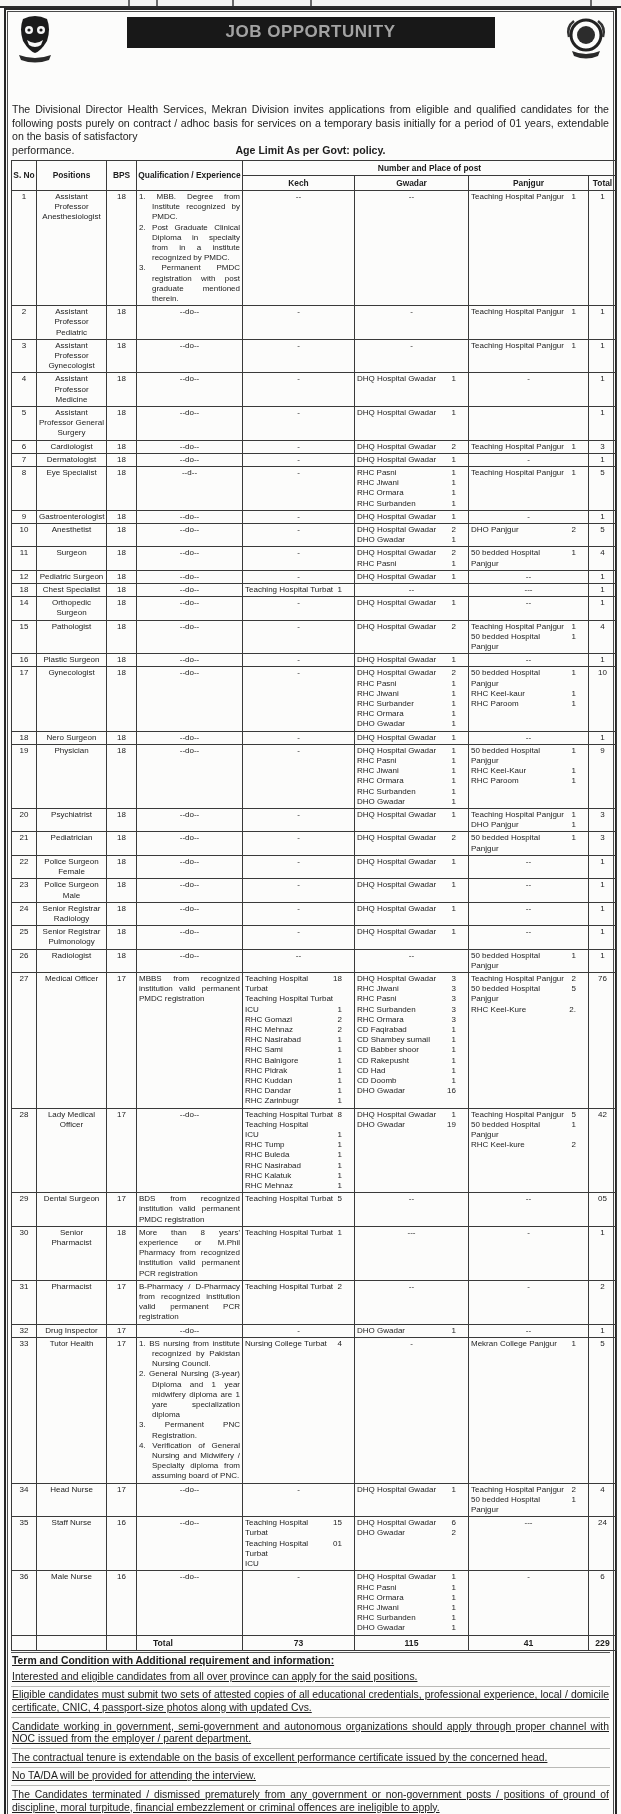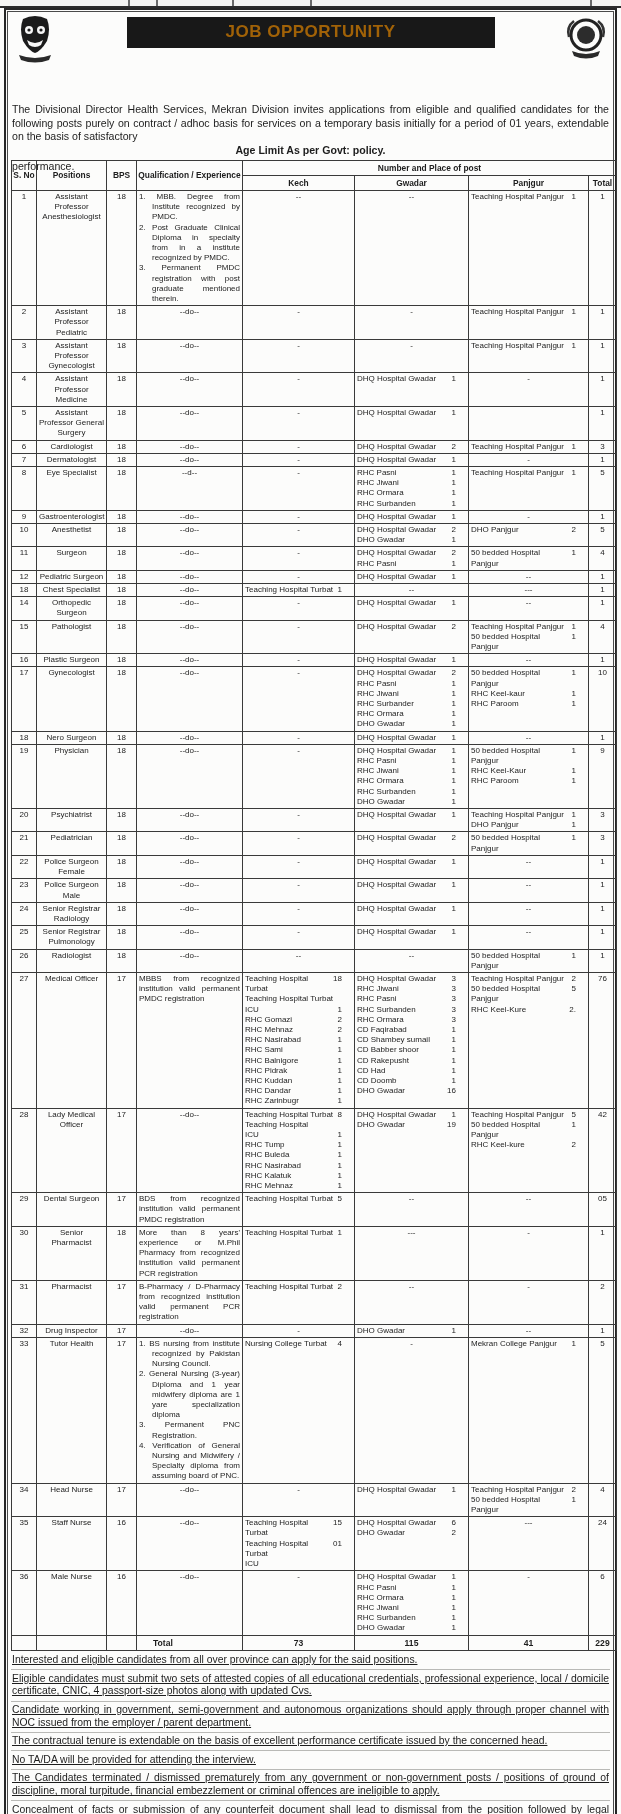--- a/index.html
+++ b/index.html
@@ -8,28 +8,28 @@
   .page { width:621px; min-height:1814px; background:#fbfbfa; position:relative; }
 
   
   .top-remnant { height:8px; background:#f4f4f2; border-bottom:2px solid #2b2b2b; position:relative; overflow:hidden; }
   .top-remnant i { position:absolute; top:0; width:2px; height:8px; background:#6a6a6a; }
 
   .ad { margin:0 4px; border:2px solid #262626; box-shadow:inset 0 0 0 1px #fbfbfa, inset 0 0 0 2px #4a4a4a; padding:3px 5px 0 5px; background:#fcfcfb; }
 
   
   .hdr { display:flex; align-items:flex-start; justify-content:space-between; padding:2px 2px 0 2px; }
-  .title-bar { background:#181818; color:#a16207; font-weight:bold; font-size:17px; letter-spacing:.5px; text-align:center; width:368px; margin:2px auto 0 auto; padding:5px 0 6px 0; }
+  .title-bar { background:#181818; color:#a3a3a3; font-weight:bold; font-size:17px; letter-spacing:.5px; text-align:center; width:368px; margin:2px auto 0 auto; padding:5px 0 6px 0; }
   .logo { width:44px; height:48px; flex:0 0 auto; }
 
   
   .intro { font-size:10.6px; line-height:13.5px; padding:3px 1px 2px 1px; }
   .intro .p1 { text-align:justify;margin-top:37px; }
   .line3 { position:relative; height:14px; }
-  .line3 .perf { position:absolute; left:0; top:16px; }
+  .line3 .perf { position:absolute; left:0; top:0; }
   .line3 .age { position:absolute; left:50%; transform:translateX(-50%); top:0; font-weight:bold; }
 
   
   table { width:100%; border-collapse:collapse; table-layout:fixed; font-size:8px; line-height:10.2px; }
   th, td { border:1px solid #3a3a3a; vertical-align:top; padding:1px 2px; }
   th { font-weight:bold; font-size:8.4px; text-align:center; vertical-align:middle; padding:2px 1px; }
   td.c-sn { text-align:center; }
   td.c-pos { text-align:center; }
   td.c-bps { text-align:center; }
   td.c-total { text-align:center; }
@@ -1078,20 +1078,21 @@
             <td class="tl">Total</td>
             <td>73</td>
             <td>115</td>
             <td>41</td>
             <td>229</td>
           </tr>
         </tbody>
     </table>
 
     <div class="terms">
+      <div class="t-head">Term and Condition with Additional requirement and information:</div>
       <div id="terms-list">
           <div class="t-item">Interested and eligible candidates from all over province can apply for the said positions.</div>
           <div class="t-item">Eligible candidates must submit two sets of attested copies of all educational credentials, professional experience, local / domicile certificate, CNIC, 4 passport-size photos along with updated Cvs.</div>
           <div class="t-item">Candidate working in government, semi-government and autonomous organizations should apply through proper channel with NOC issued from the employer / parent department.</div>
           <div class="t-item">The contractual tenure is extendable on the basis of excellent performance certificate issued by the concerned head.</div>
           <div class="t-item">No TA/DA will be provided for attending the interview.</div>
           <div class="t-item">The Candidates terminated / dismissed prematurely from any government or non-government posts / positions of ground of discipline, moral turpitude, financial embezzlement or criminal offences are ineligible to apply.</div>
           <div class="t-item">Concealment of facts or submission of any counterfeit document shall lead to dismissal from the position followed by legal disciplinary action.</div>
         </div>
     </div>

